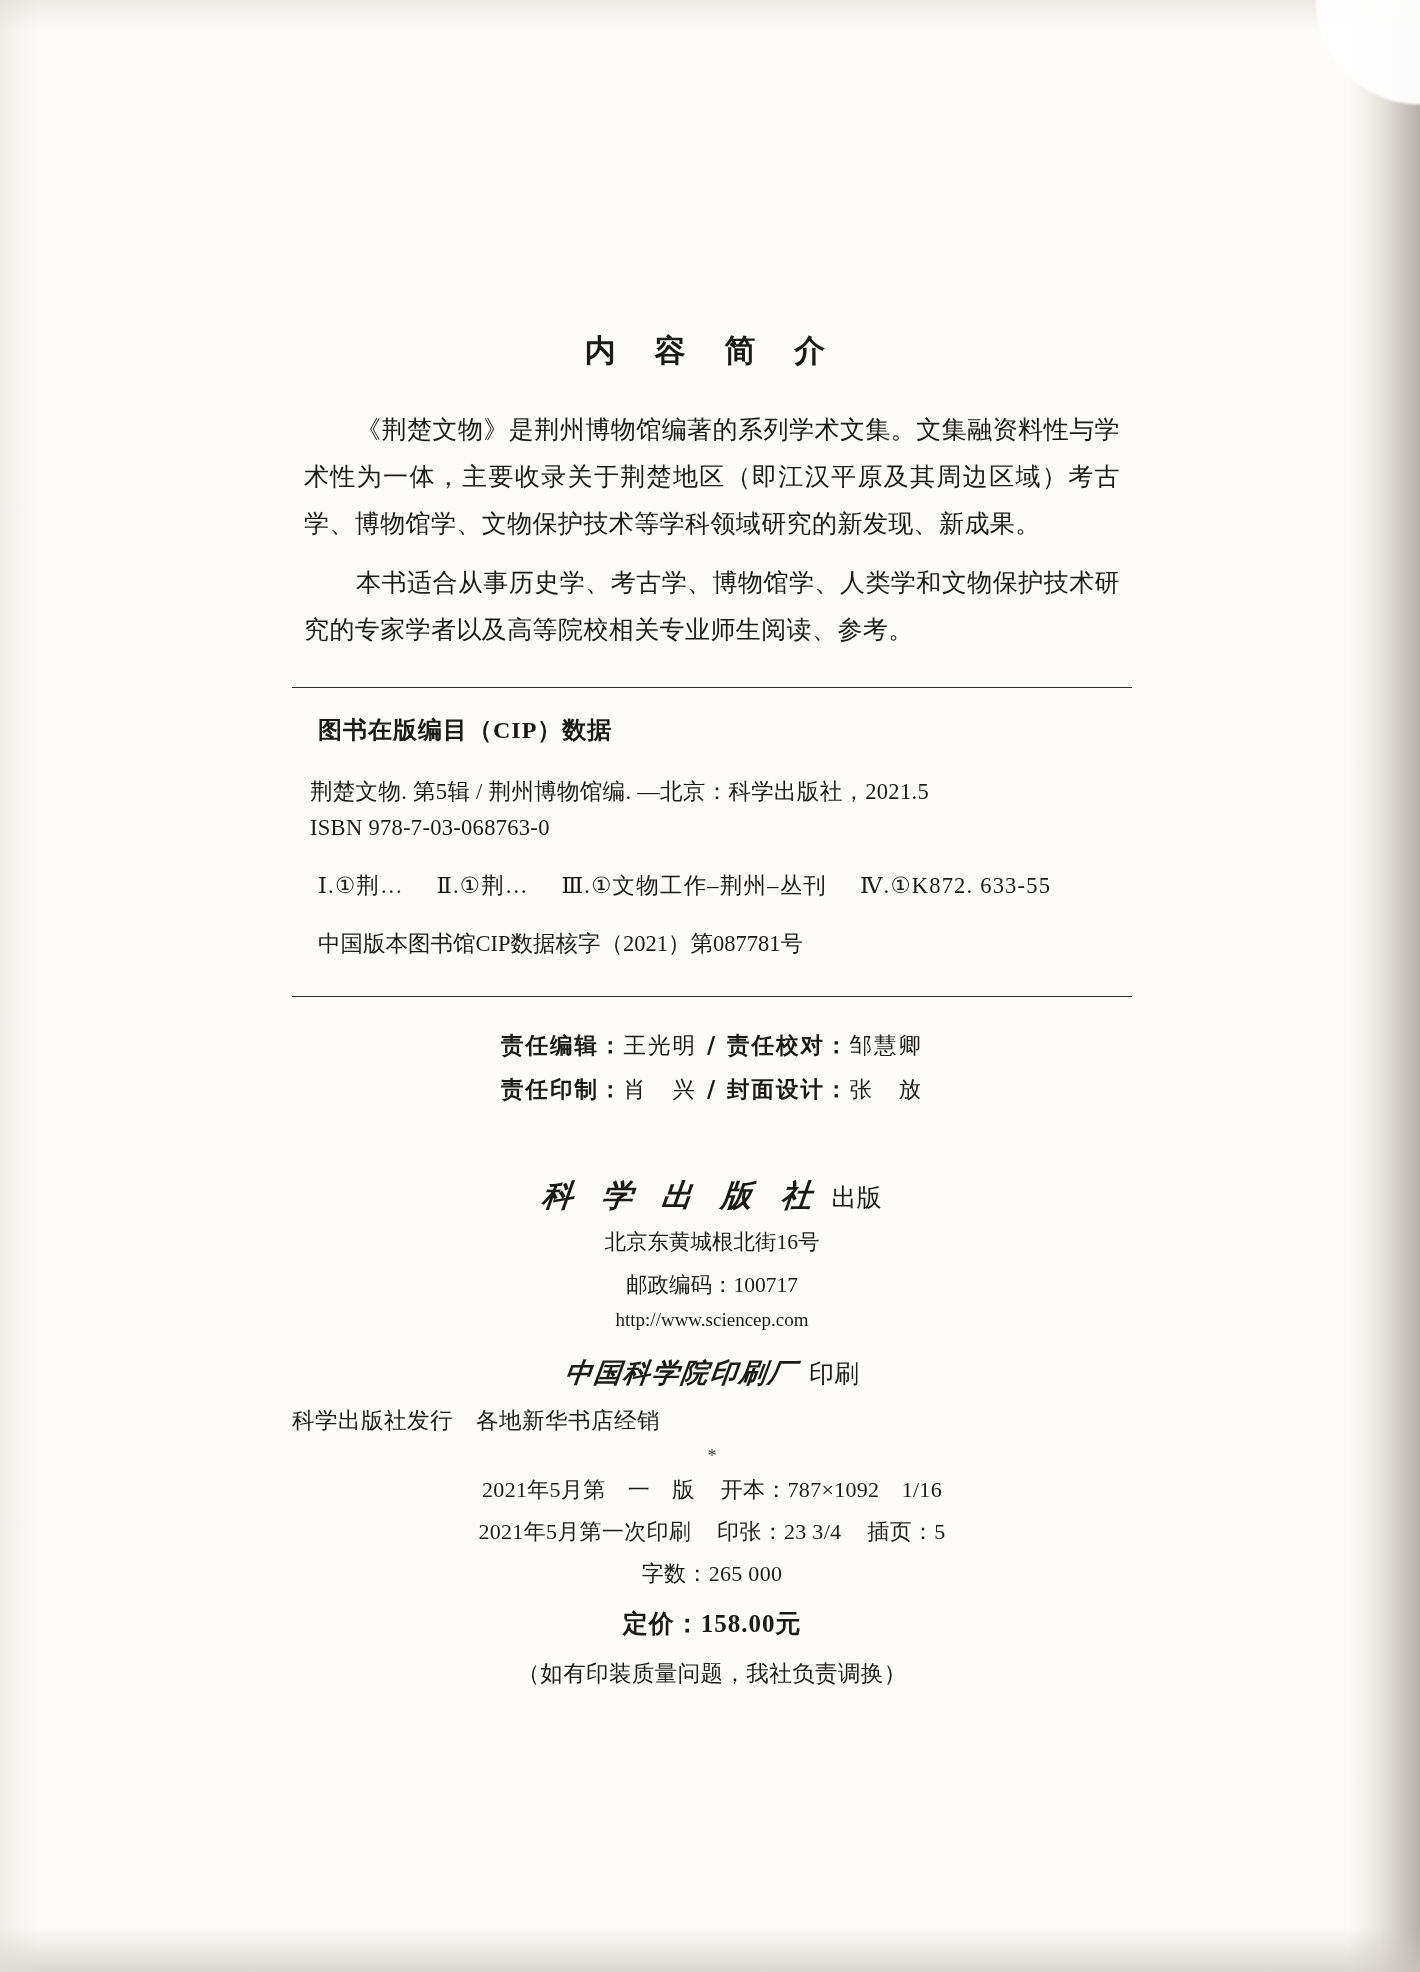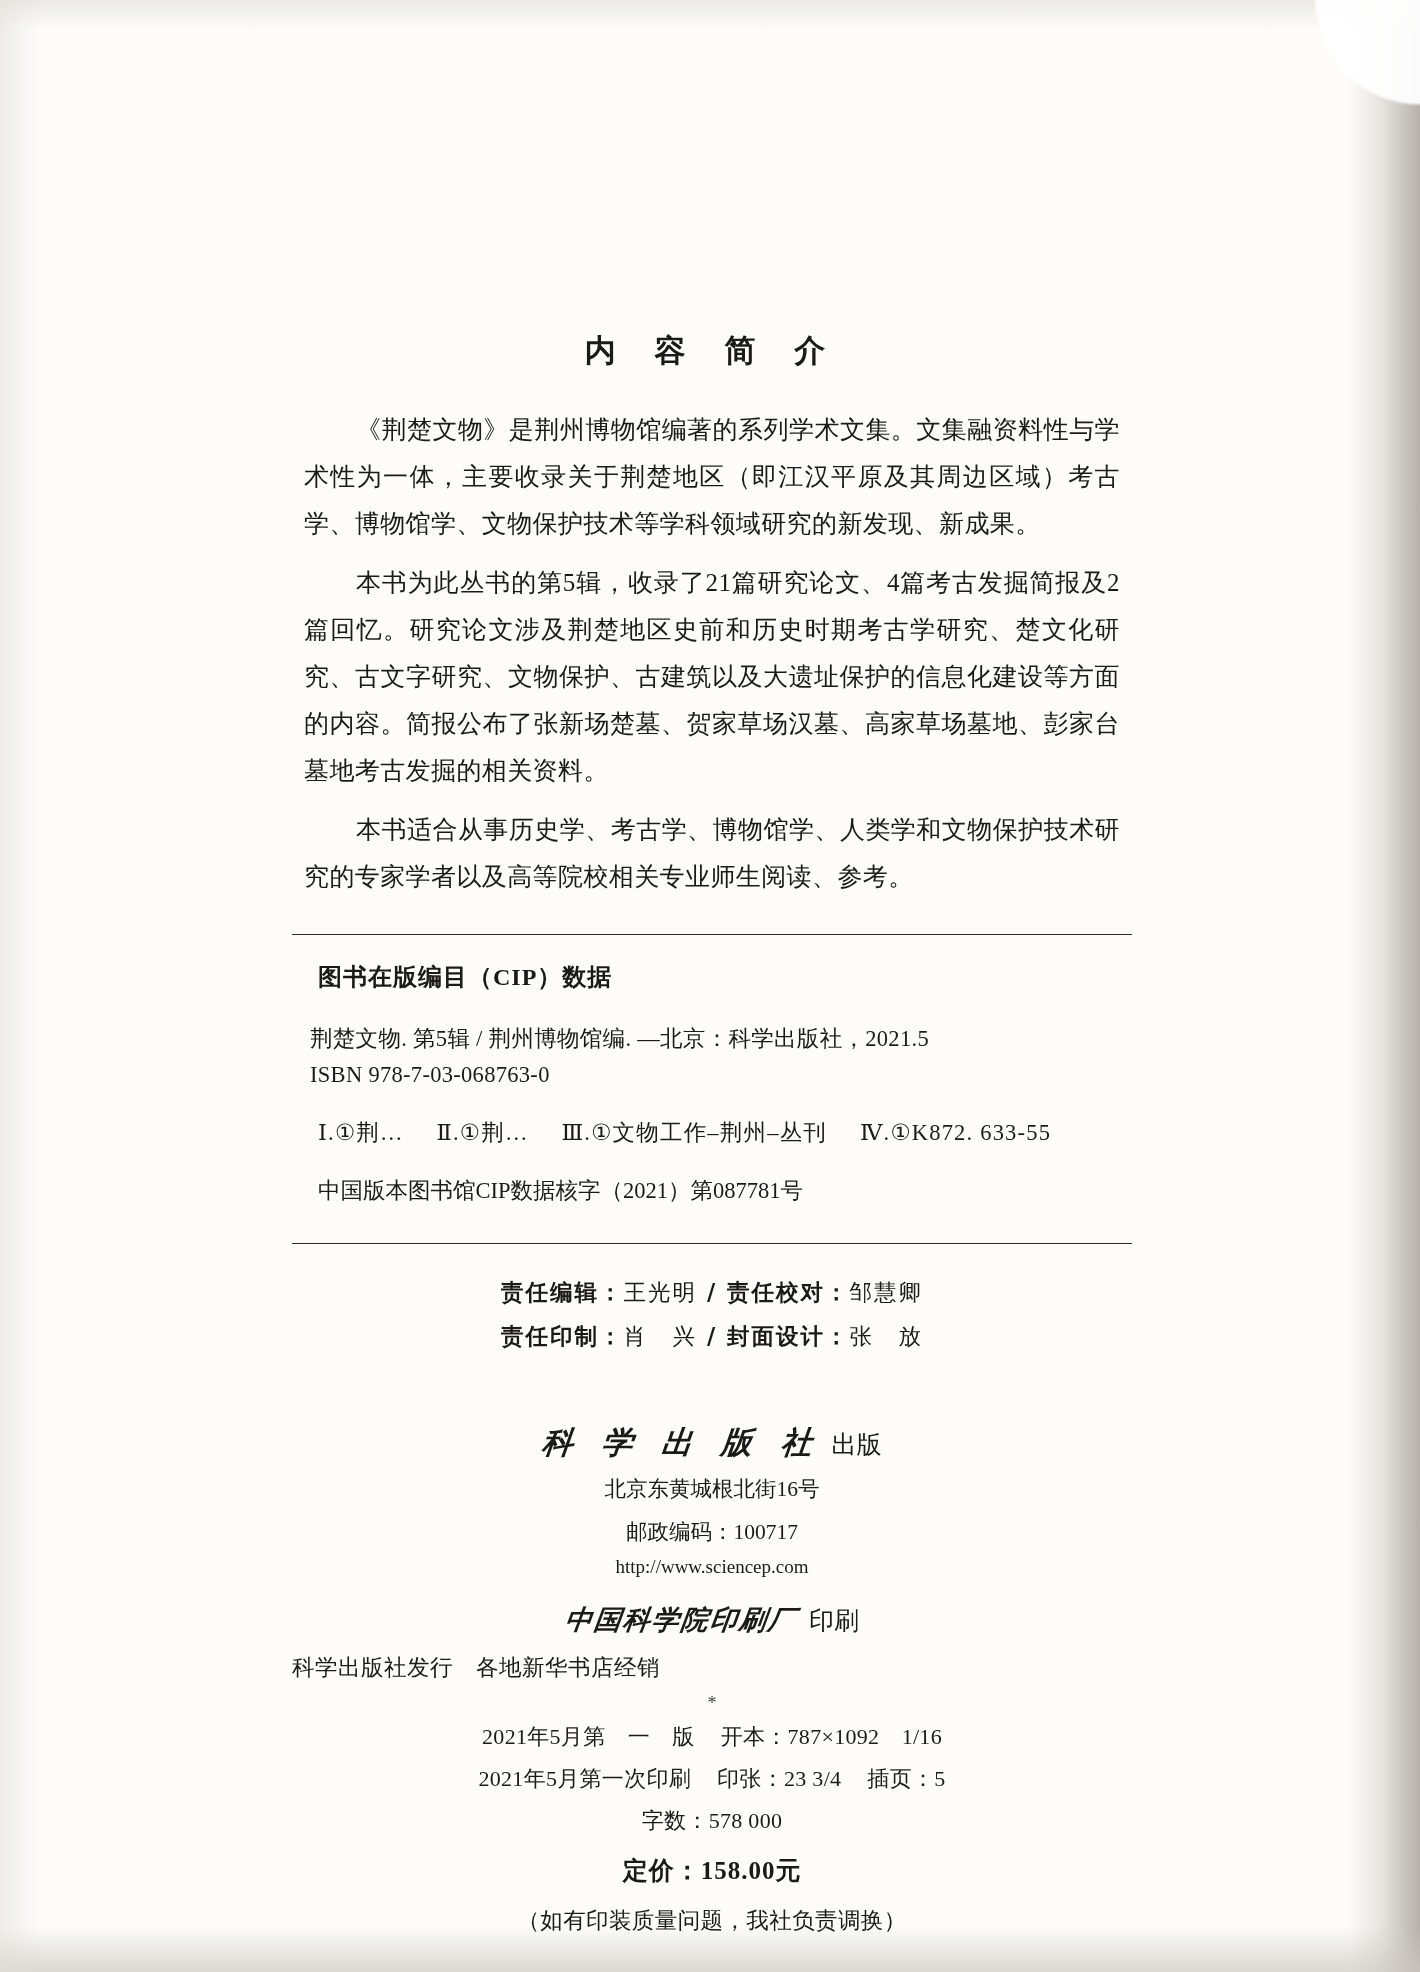--- a/index.html
+++ b/index.html
@@ -217,21 +217,20 @@
 <div class="scan-page">
   <div class="edge-top"></div>
   <div class="edge-bottom"></div>
   <div class="corner-curl"></div>
 
   <div class="content">
 
     <h1 class="section-title">内 容 简 介</h1>
 
     <p class="para">《荆楚文物》是荆州博物馆编著的系列学术文集。文集融资料性与学术性为一体，主要收录关于荆楚地区（即江汉平原及其周边区域）考古学、博物馆学、文物保护技术等学科领域研究的新发现、新成果。</p>
-    <p class="para">本书为此丛书的第5辑，收录了21篇研究论文、4篇考古发掘简报及2篇回忆。研究论文涉及荆楚地区史前和历史时期考古学研究、楚文化研究、古文字研究、文物保护、古建筑以及大遗址保护的信息化建设等方面的内容。简报公布了张新场楚墓、贺家草场汉墓、高家草场墓地、彭家台墓地考古发掘的相关资料。</p>
     <p class="para">本书适合从事历史学、考古学、博物馆学、人类学和文物保护技术研究的专家学者以及高等院校相关专业师生阅读、参考。</p>
 
     <hr class="rule">
 
     <div class="cip-heading">图书在版编目（CIP）数据</div>
 
     <div class="cip-line">荆楚文物. 第5辑 / 荆州博物馆编. —北京：科学出版社，2021.5</div>
     <div class="cip-line">ISBN 978-7-03-068763-0</div>
 
     <div class="cip-gap"></div>
@@ -274,19 +273,19 @@
 
     <div class="distrib">科学出版社发行　各地新华书店经销</div>
     <div class="asterisk">*</div>
 
     <div class="spec">
       <span>2021年5月第　一　版</span><span class="gap"></span><span>开本：787×1092　1/16</span>
     </div>
     <div class="spec">
       <span>2021年5月第一次印刷</span><span class="gap"></span><span>印张：23 3/4</span><span class="gap"></span><span>插页：5</span>
     </div>
-    <div class="spec">字数：578 000</div>
+    <div class="spec">字数：265 000</div>
 
     <div class="price">定价：158.00元</div>
     <div class="note">（如有印装质量问题，我社负责调换）</div>
 
   </div>
 </div>
 
 </body></html>

